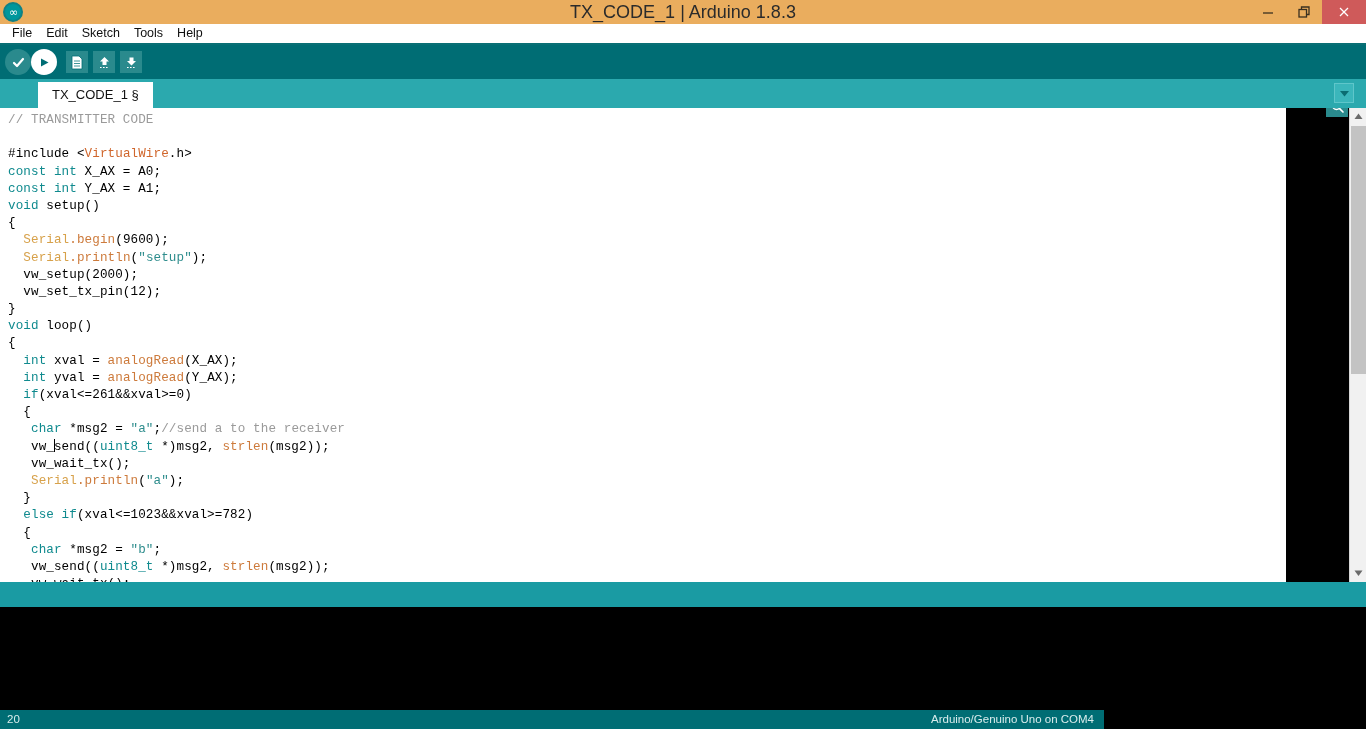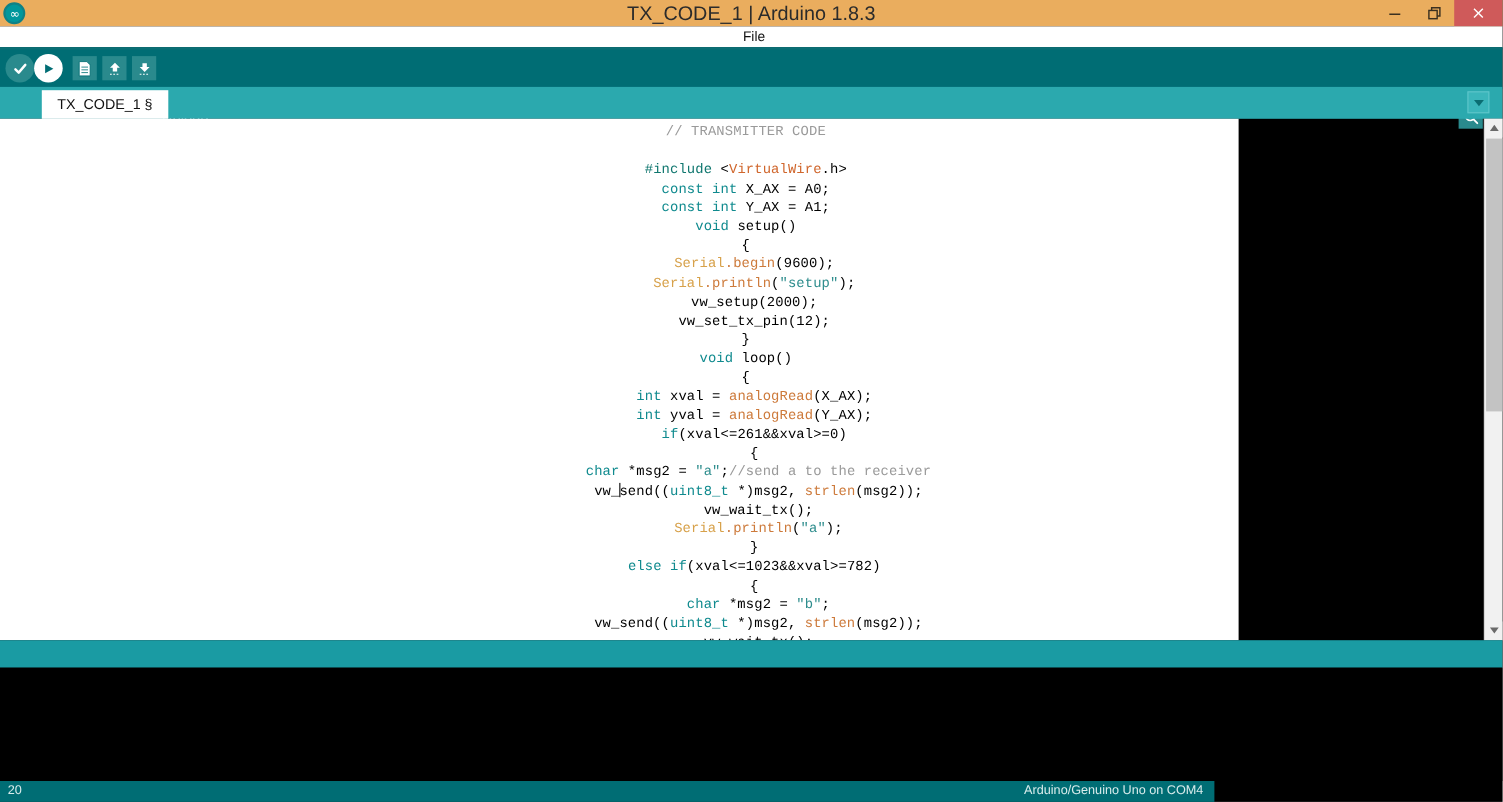--- a/index.html
+++ b/index.html
@@ -84,21 +84,20 @@
   
   .menubar {
     position: absolute;
     left: 0; top: 24px;
     width: 1366px; height: 19px;
     background: #ffffff;
     display: flex;
     align-items: center;
     padding-left: 5px;
     box-sizing: border-box;
-    flex-direction: column;
   }
   .menu-item {
     font-size: 12.5px;
     color: #101010;
     padding: 0 7px;
     line-height: 19px;
     height: 19px;
     white-space: nowrap;
   }
 
@@ -179,43 +178,42 @@
     box-sizing: border-box;
     display: flex;
     align-items: center;
     justify-content: center;
   }
 
   
   .editor-wrap {
     position: absolute;
     left: 0; top: 108px;
-    width: 1126px; height: 474px;
+    width: 1286px; height: 474px;
     background: #ffffff;
     overflow: hidden;
-    text-align: center;
   }
   .code {
     position: absolute;
     left: 0; top: 0;
     width: 1348px;
     padding: 4px 0 0 8px;
     box-sizing: border-box;
     font-family: "Liberation Mono", "DejaVu Sans Mono", monospace;
     font-size: 12.6px;
     line-height: 17.2px;
     white-space: pre;
     color: #000000;
     letter-spacing: 0.1px;
   }
   .ln { height: 17.2px; }
 
   
   .c-comment  { color: #9a9a9a; }
-  .c-preproc  { color: #0f766e; }
+  .c-preproc  { color: #000000; }
   .c-lib      { color: #d0662c; }
   .c-keyword  { color: #0f8a8e; }
   .c-func     { color: #cd7a3b; }
   .c-serial   { color: #d7a14a; }
   .c-string   { color: #2e8d8d; }
   .c-plain    { color: #000000; }
 
   .caret {
     display: inline-block;
     width: 1px;

